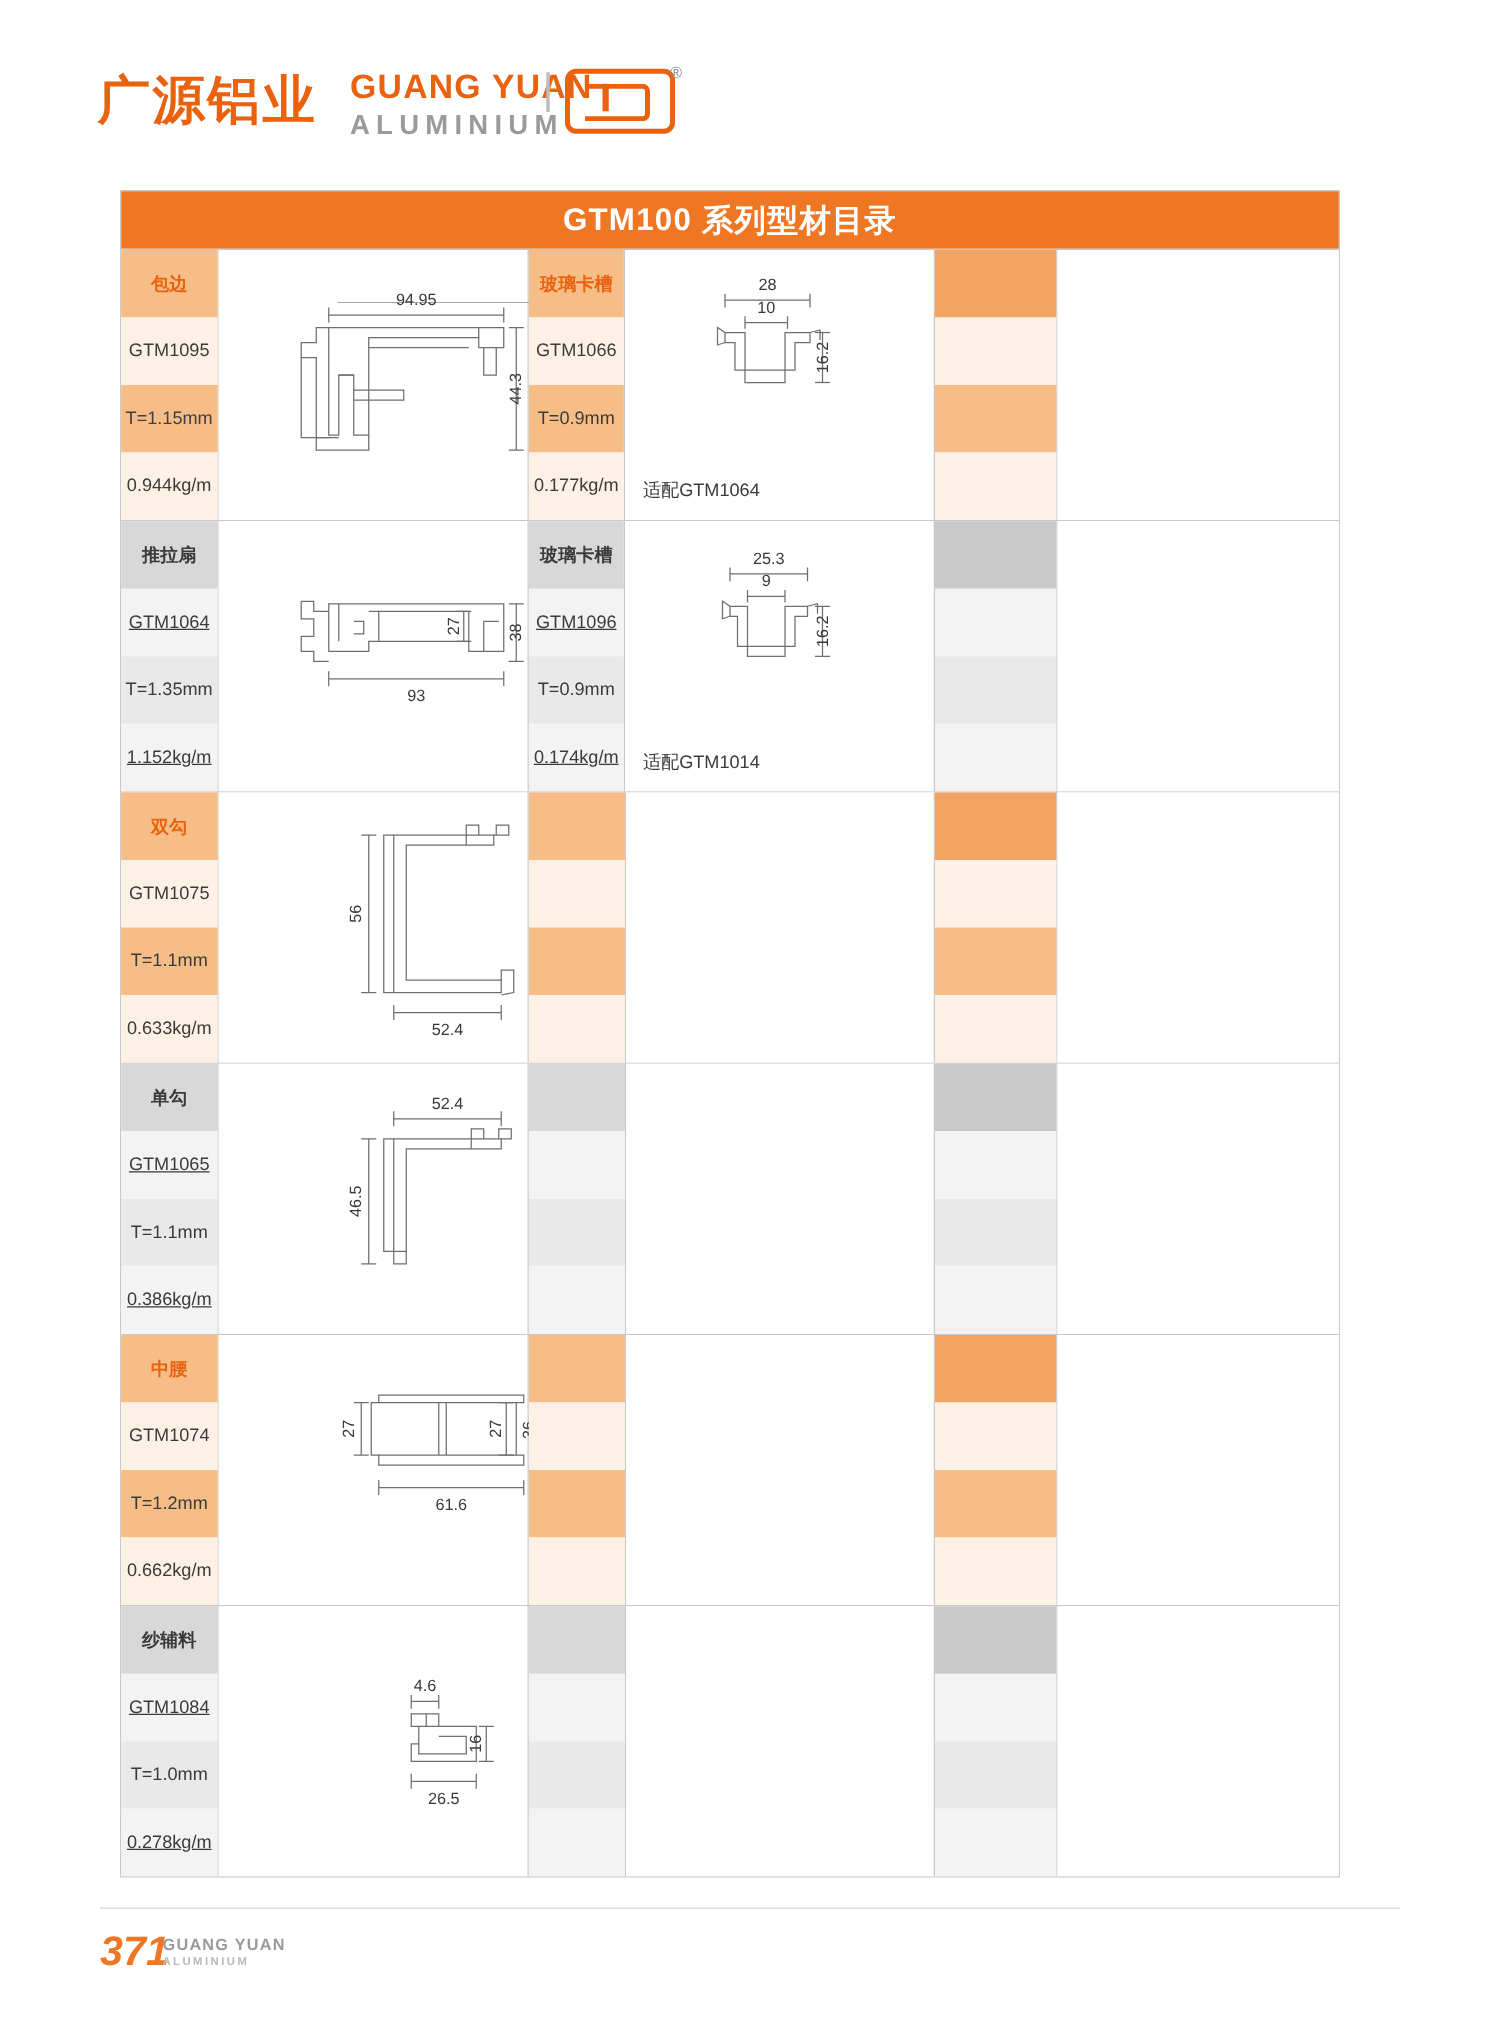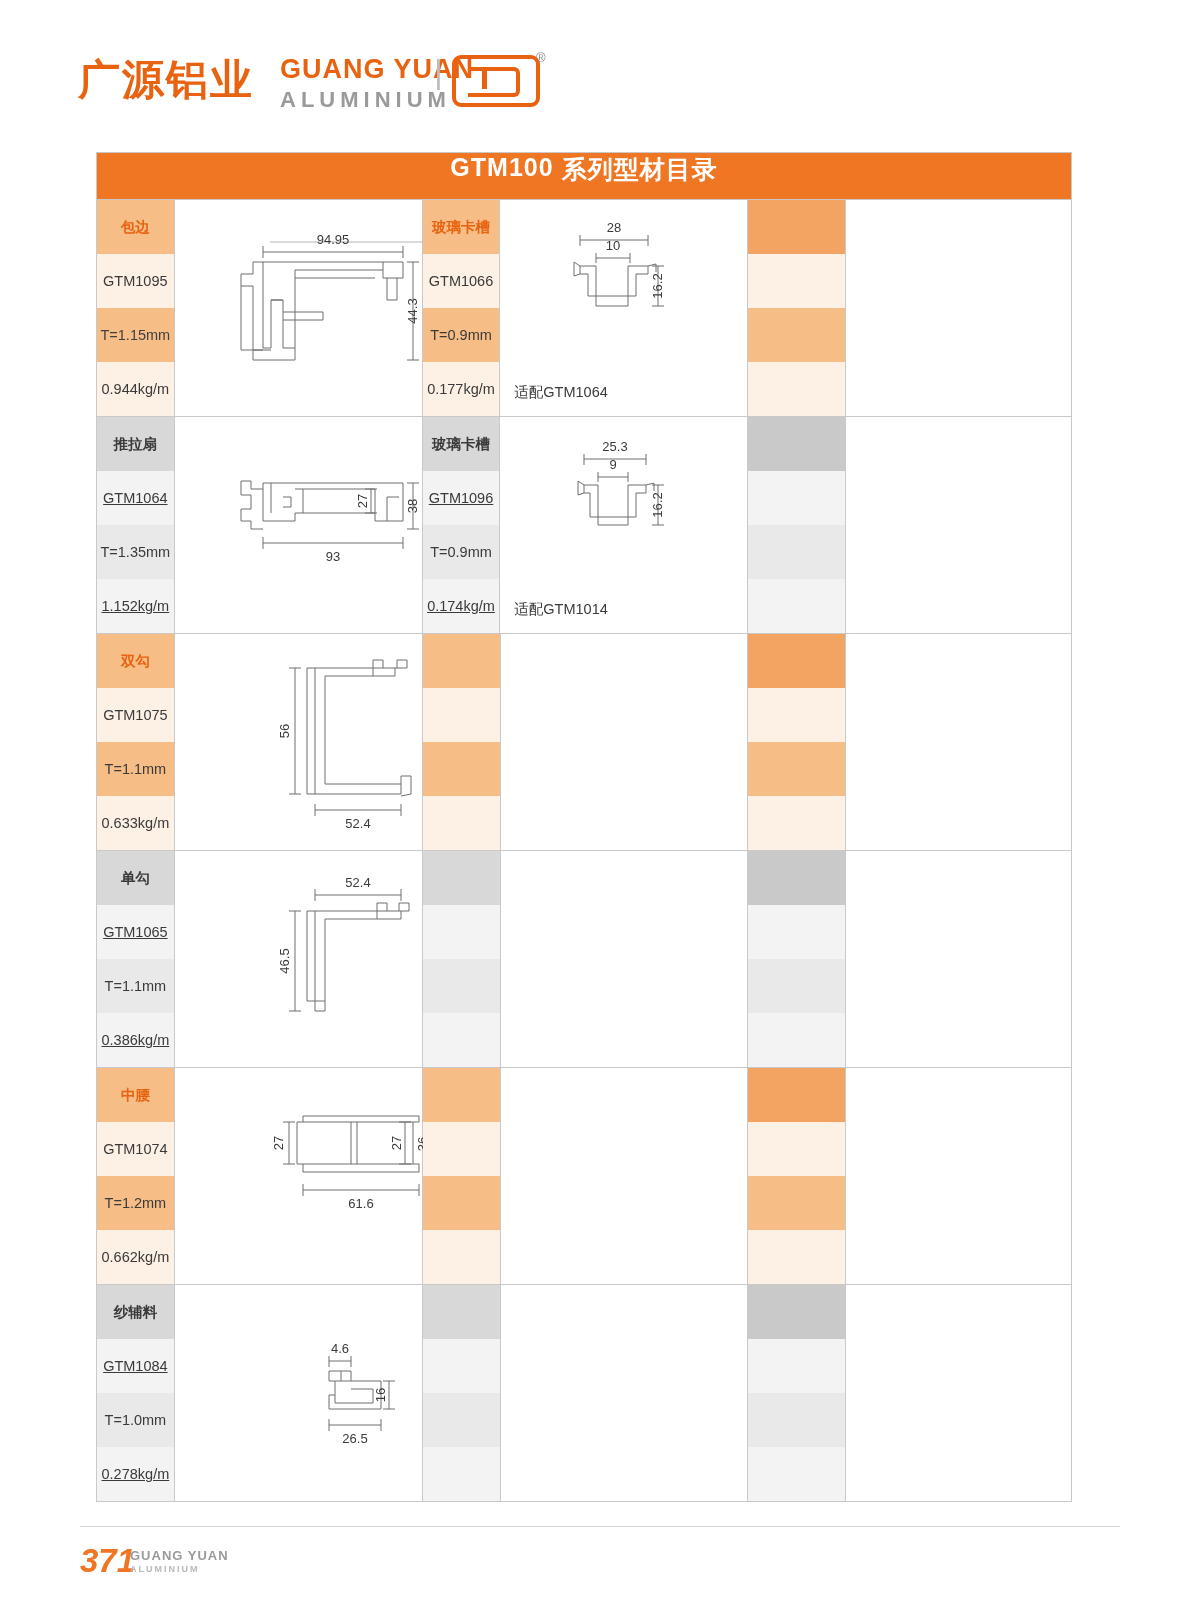--- a/index.html
+++ b/index.html
@@ -54,21 +54,21 @@
   }
 
   
   .sheet{
     position:absolute;left:96px;top:152px;width:976px;
     border:1px solid #c9c9c9;
     box-sizing:border-box;
   }
   .title-bar{
     height:46px;background:#ef7622;color:#fff;
-    display:flex;justify-content:center;
+    display:flex;align-items:center;justify-content:center;
     font-size:25px;font-weight:bold;letter-spacing:1px;
   }
   .title-bar .code{margin-right:8px;}
   .row{
     display:flex;
     border-top:1px solid #c9c9c9;
     box-sizing:border-box;
   }
   
   .c-label{width:78px;}

